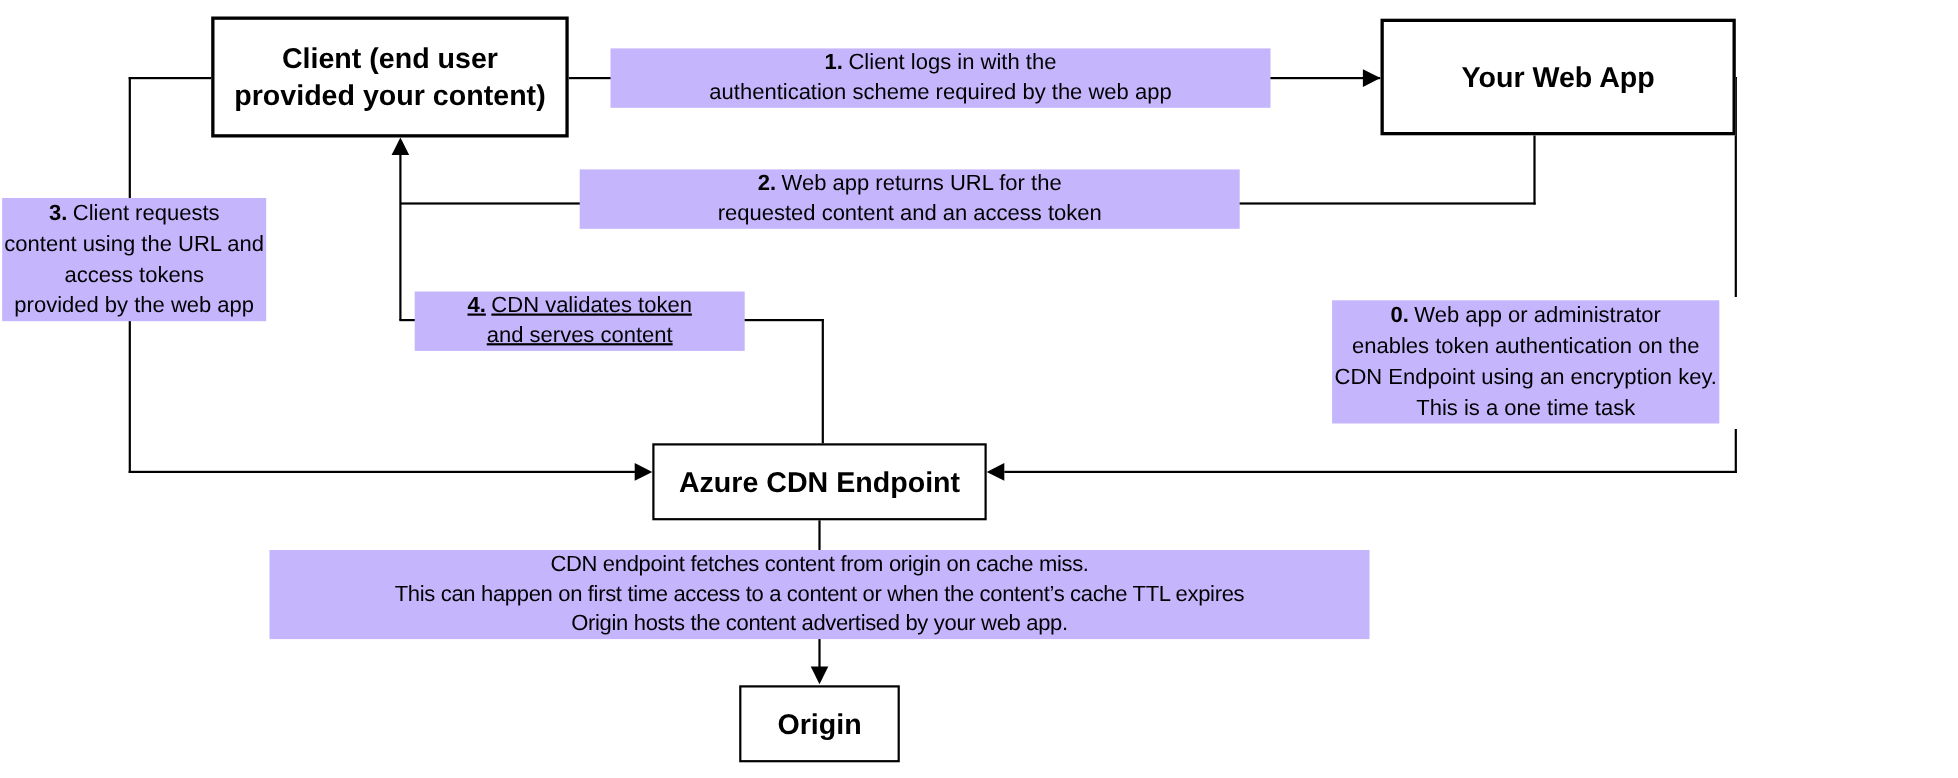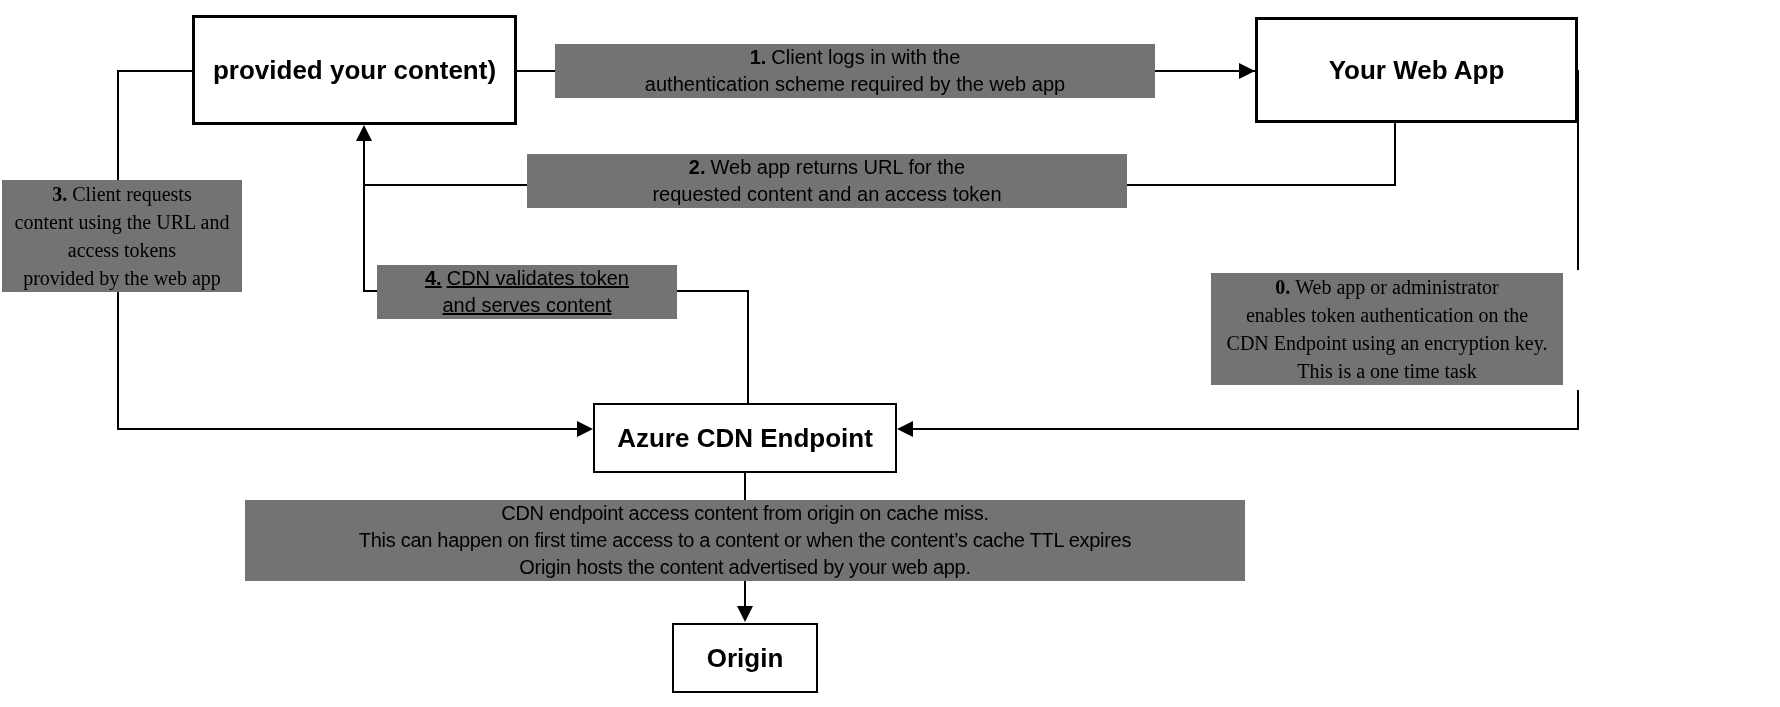--- a/index.html
+++ b/index.html
@@ -22,25 +22,25 @@
   .ah-down{border-left:8px solid transparent;border-right:8px solid transparent;border-top:16px solid #000;}
   
   .box{
     position:absolute;background:#fff;border:2px solid #000;box-sizing:border-box;
     display:flex;flex-direction:column;align-items:center;justify-content:center;
     text-align:center;font-weight:bold;font-size:26px;line-height:33px;z-index:3;
   }
   .thick{border-width:3px;}
   
   .lbl{
-    position:absolute;background:#737373;text-align:center;
+    position:absolute;background:#c4b5fd;text-align:center;
     font-size:20px;line-height:27px;z-index:2;color:#000;
   }
   .lbl .num{font-weight:bold;margin-right:5px;}
-  .lh28{line-height:28px;font-family:Liberation Serif, serif;}
+  .lh28{line-height:28px;}
   .condensed{letter-spacing:-0.3px;}
 </style>
 </head>
 <body>
 
 <div class="canvas">
 
   <div class="ln" style="left:517px;top:70px;width:738px;height:2px;"></div>
   <div class="ah ah-right" style="left:1239px;top:63px;"></div>
 
@@ -90,26 +90,27 @@
   </div>
 
   <div class="lbl lh28" style="left:1211px;top:273px;width:352px;">
     <div><span class="num">0.</span><span>Web app or administrator</span></div>
     <div>enables token authentication on the</div>
     <div>CDN Endpoint using an encryption key.</div>
     <div>This is a one time task</div>
   </div>
 
   <div class="lbl condensed" style="left:245px;top:500px;width:1000px;">
-    <div>CDN endpoint access content from origin on cache miss.</div>
+    <div>CDN endpoint fetches content from origin on cache miss.</div>
     <div>This can happen on first time access to a content or when the content’s cache TTL expires</div>
     <div>Origin hosts the content advertised by your web app.</div>
   </div>
 
   <div class="box thick" style="left:192px;top:15px;width:325px;height:110px;">
+    <div>Client (end user</div>
     <div>provided your content)</div>
   </div>
 
   <div class="box thick" style="left:1255px;top:17px;width:323px;height:106px;">
     <div>Your Web App</div>
   </div>
 
   <div class="box" style="left:593px;top:403px;width:304px;height:70px;">
     <div>Azure CDN Endpoint</div>
   </div>

